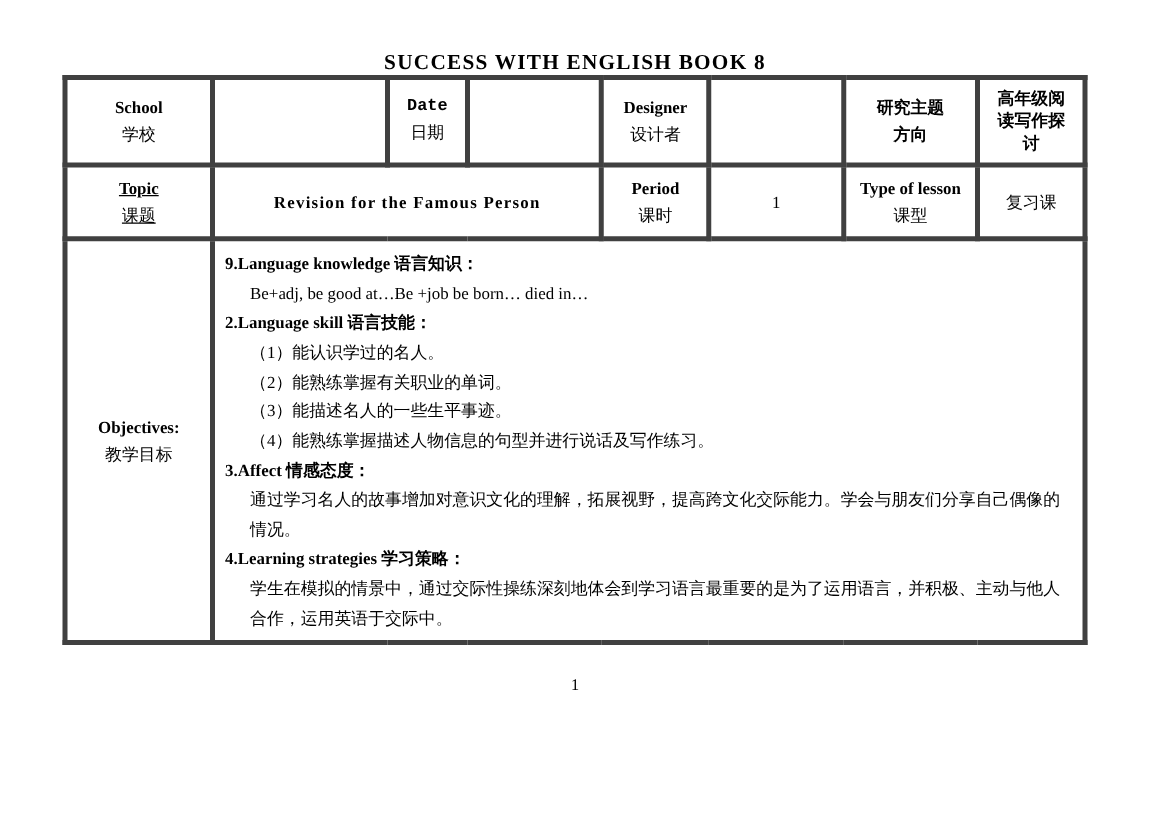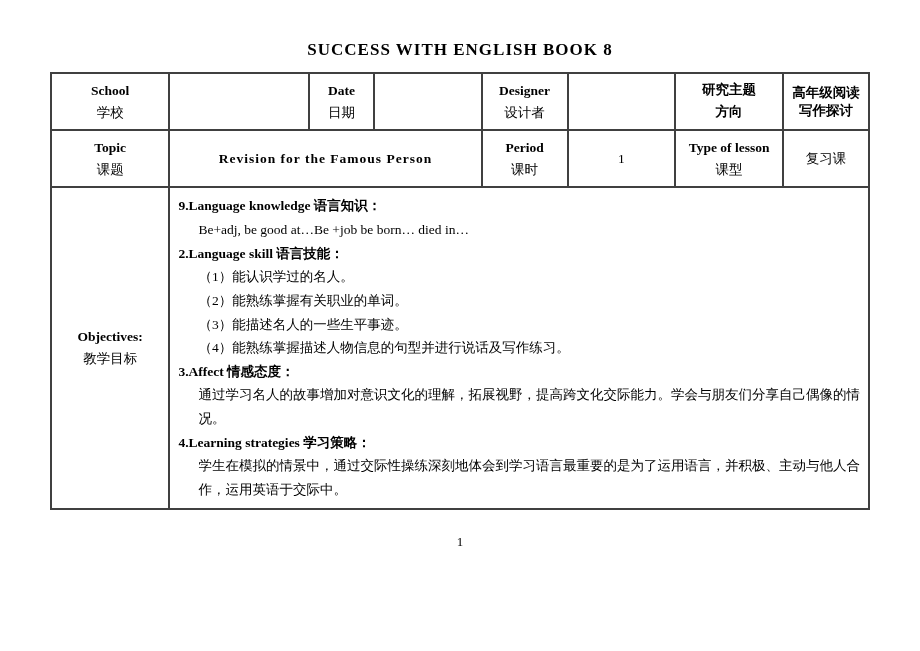--- a/index.html
+++ b/index.html
@@ -24,80 +24,81 @@
       padding: 40px 20px 40px 20px;
       display: flex;
       flex-direction: column;
       align-items: center;
     }
 
     .title-main {
       font-size: 17px;
       font-weight: bold;
       letter-spacing: 1px;
-      margin-bottom: 12px;
+      margin-bottom: 0;
       text-align: center;
     }
 
     .title-sub {
       font-size: 16px;
       font-weight: bold;
       letter-spacing: 2px;
       margin-bottom: 14px;
       text-align: center;
     }
 
     .main-table {
       width: 100%;
       border-collapse: collapse;
       font-size: 13.5px;
     }
 
     .main-table td {
-      border: 2px solid #404040;
+      border: 4px solid #404040;
       padding: 6px 8px;
       vertical-align: middle;
     }
 
     .header-row td {
       text-align: center;
       font-weight: bold;
     }
 
     .cell-school {
       width: 110px;
       text-align: center;
     }
 
     .cell-date-label {
       width: 60px;
       text-align: center;
+      font-family: Liberation Mono, monospace;
     }
 
     .cell-designer-label {
       width: 80px;
       text-align: center;
     }
 
     .cell-research {
       width: 80px;
       text-align: center;
-      font-family: Liberation Mono, monospace;
     }
 
     .cell-senior {
       width: 80px;
       text-align: center;
       vertical-align: middle;
     }
 
     .cell-topic-label {
       width: 110px;
       text-align: center;
       vertical-align: middle;
+      text-decoration: underline;
     }
 
     .cell-topic-content {
       text-align: center;
       font-weight: bold;
       letter-spacing: 1px;
     }
 
     .cell-period-label {
       width: 80px;

